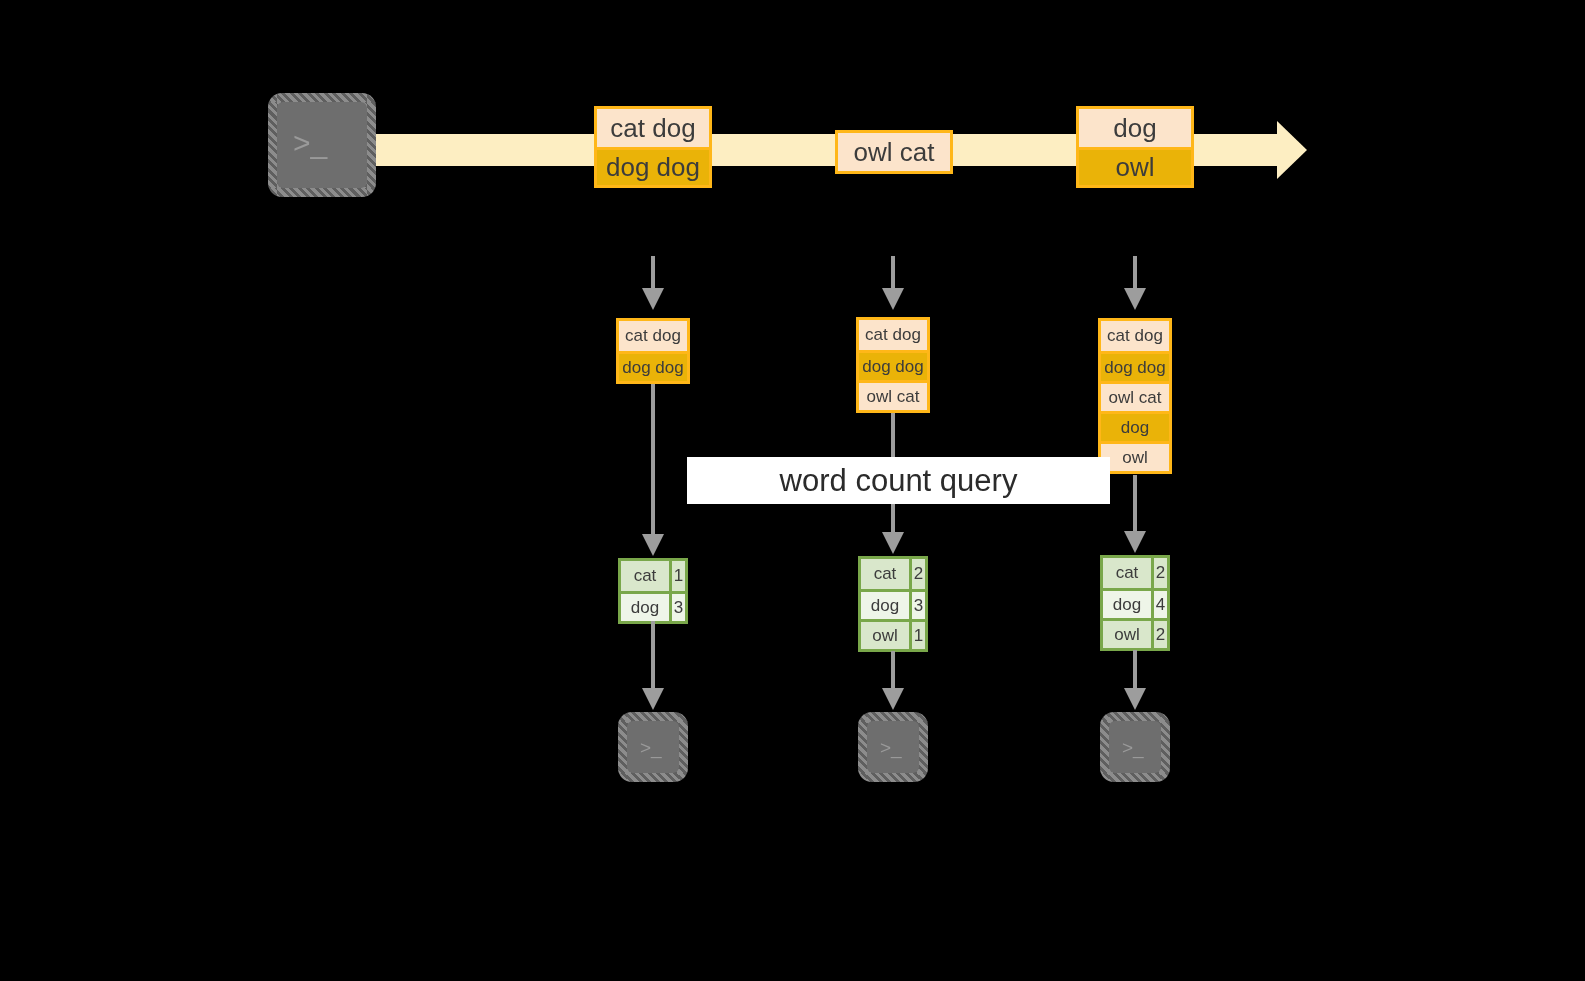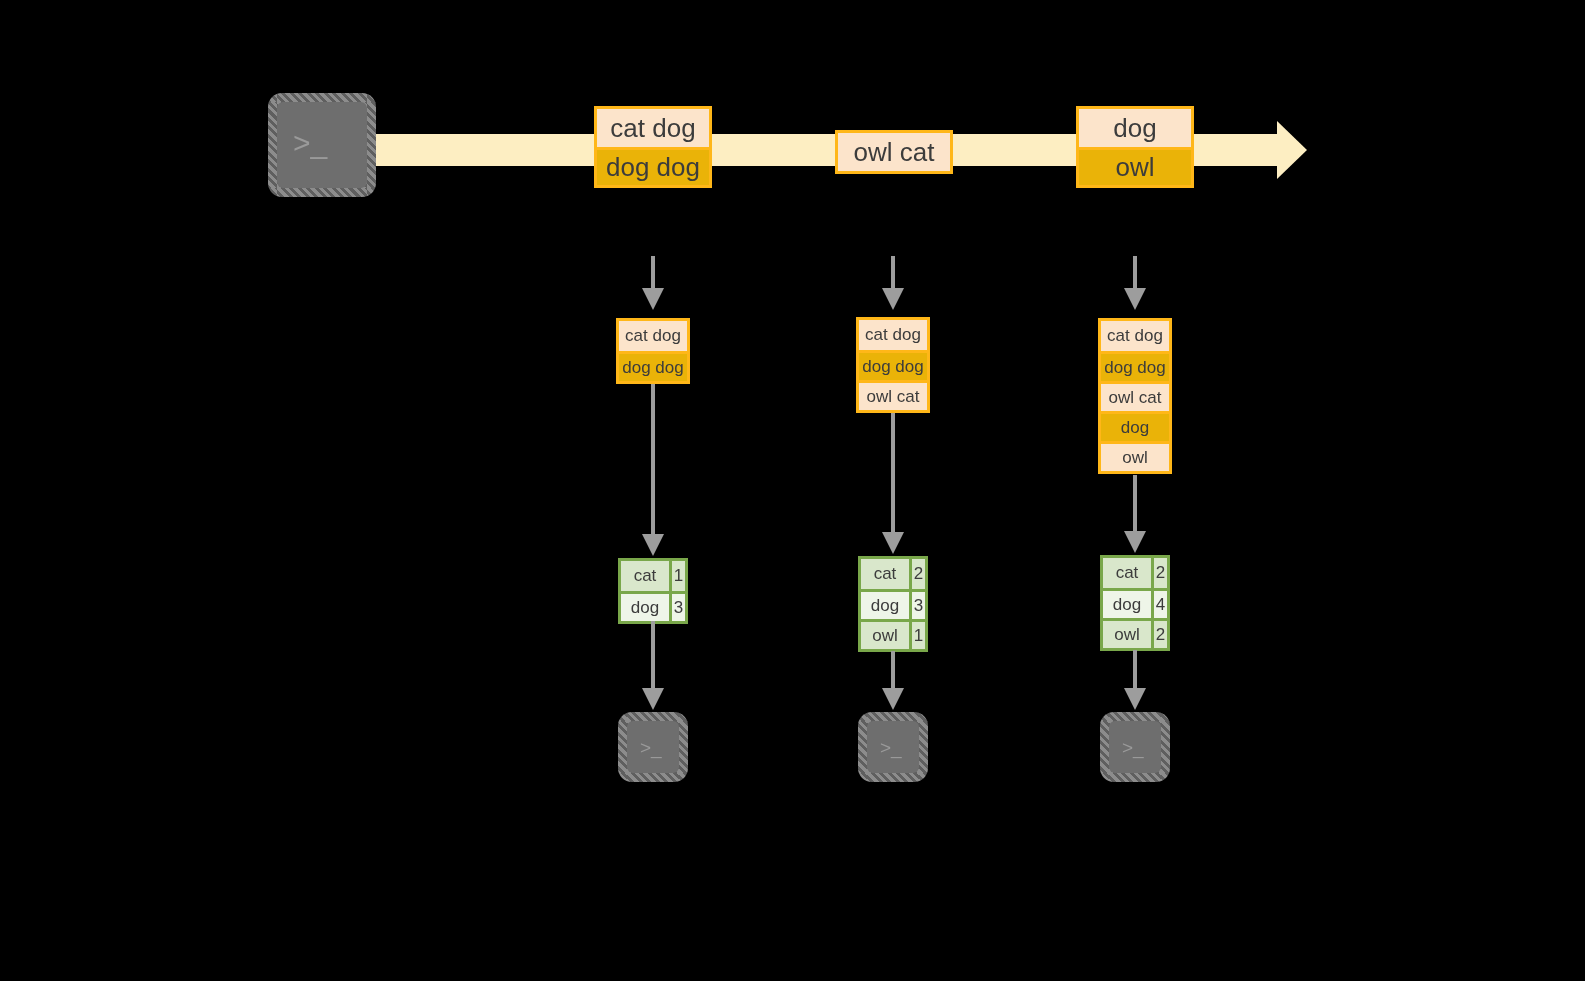--- a/index.html
+++ b/index.html
@@ -261,14 +261,15 @@
   </div>
 
   <div class="conn" style="left:1133px; top:650px; height:41px;"></div>
   <div class="connhead" style="left:1124px; top:688px;"></div>
 
   <div class="terminal" style="left:1100px; top:712px; width:70px; height:70px;">
     <div class="inner"></div>
     <div class="prompt" style="left:13px; top:17px; font-size:19px;">&gt;_</div>
   </div>
 
+  <div class="querylabel" style="left:687px; top:457px; width:423px; height:47px; font-size:31px;">word count query</div>
 
 </div>
 
 </body></html>

